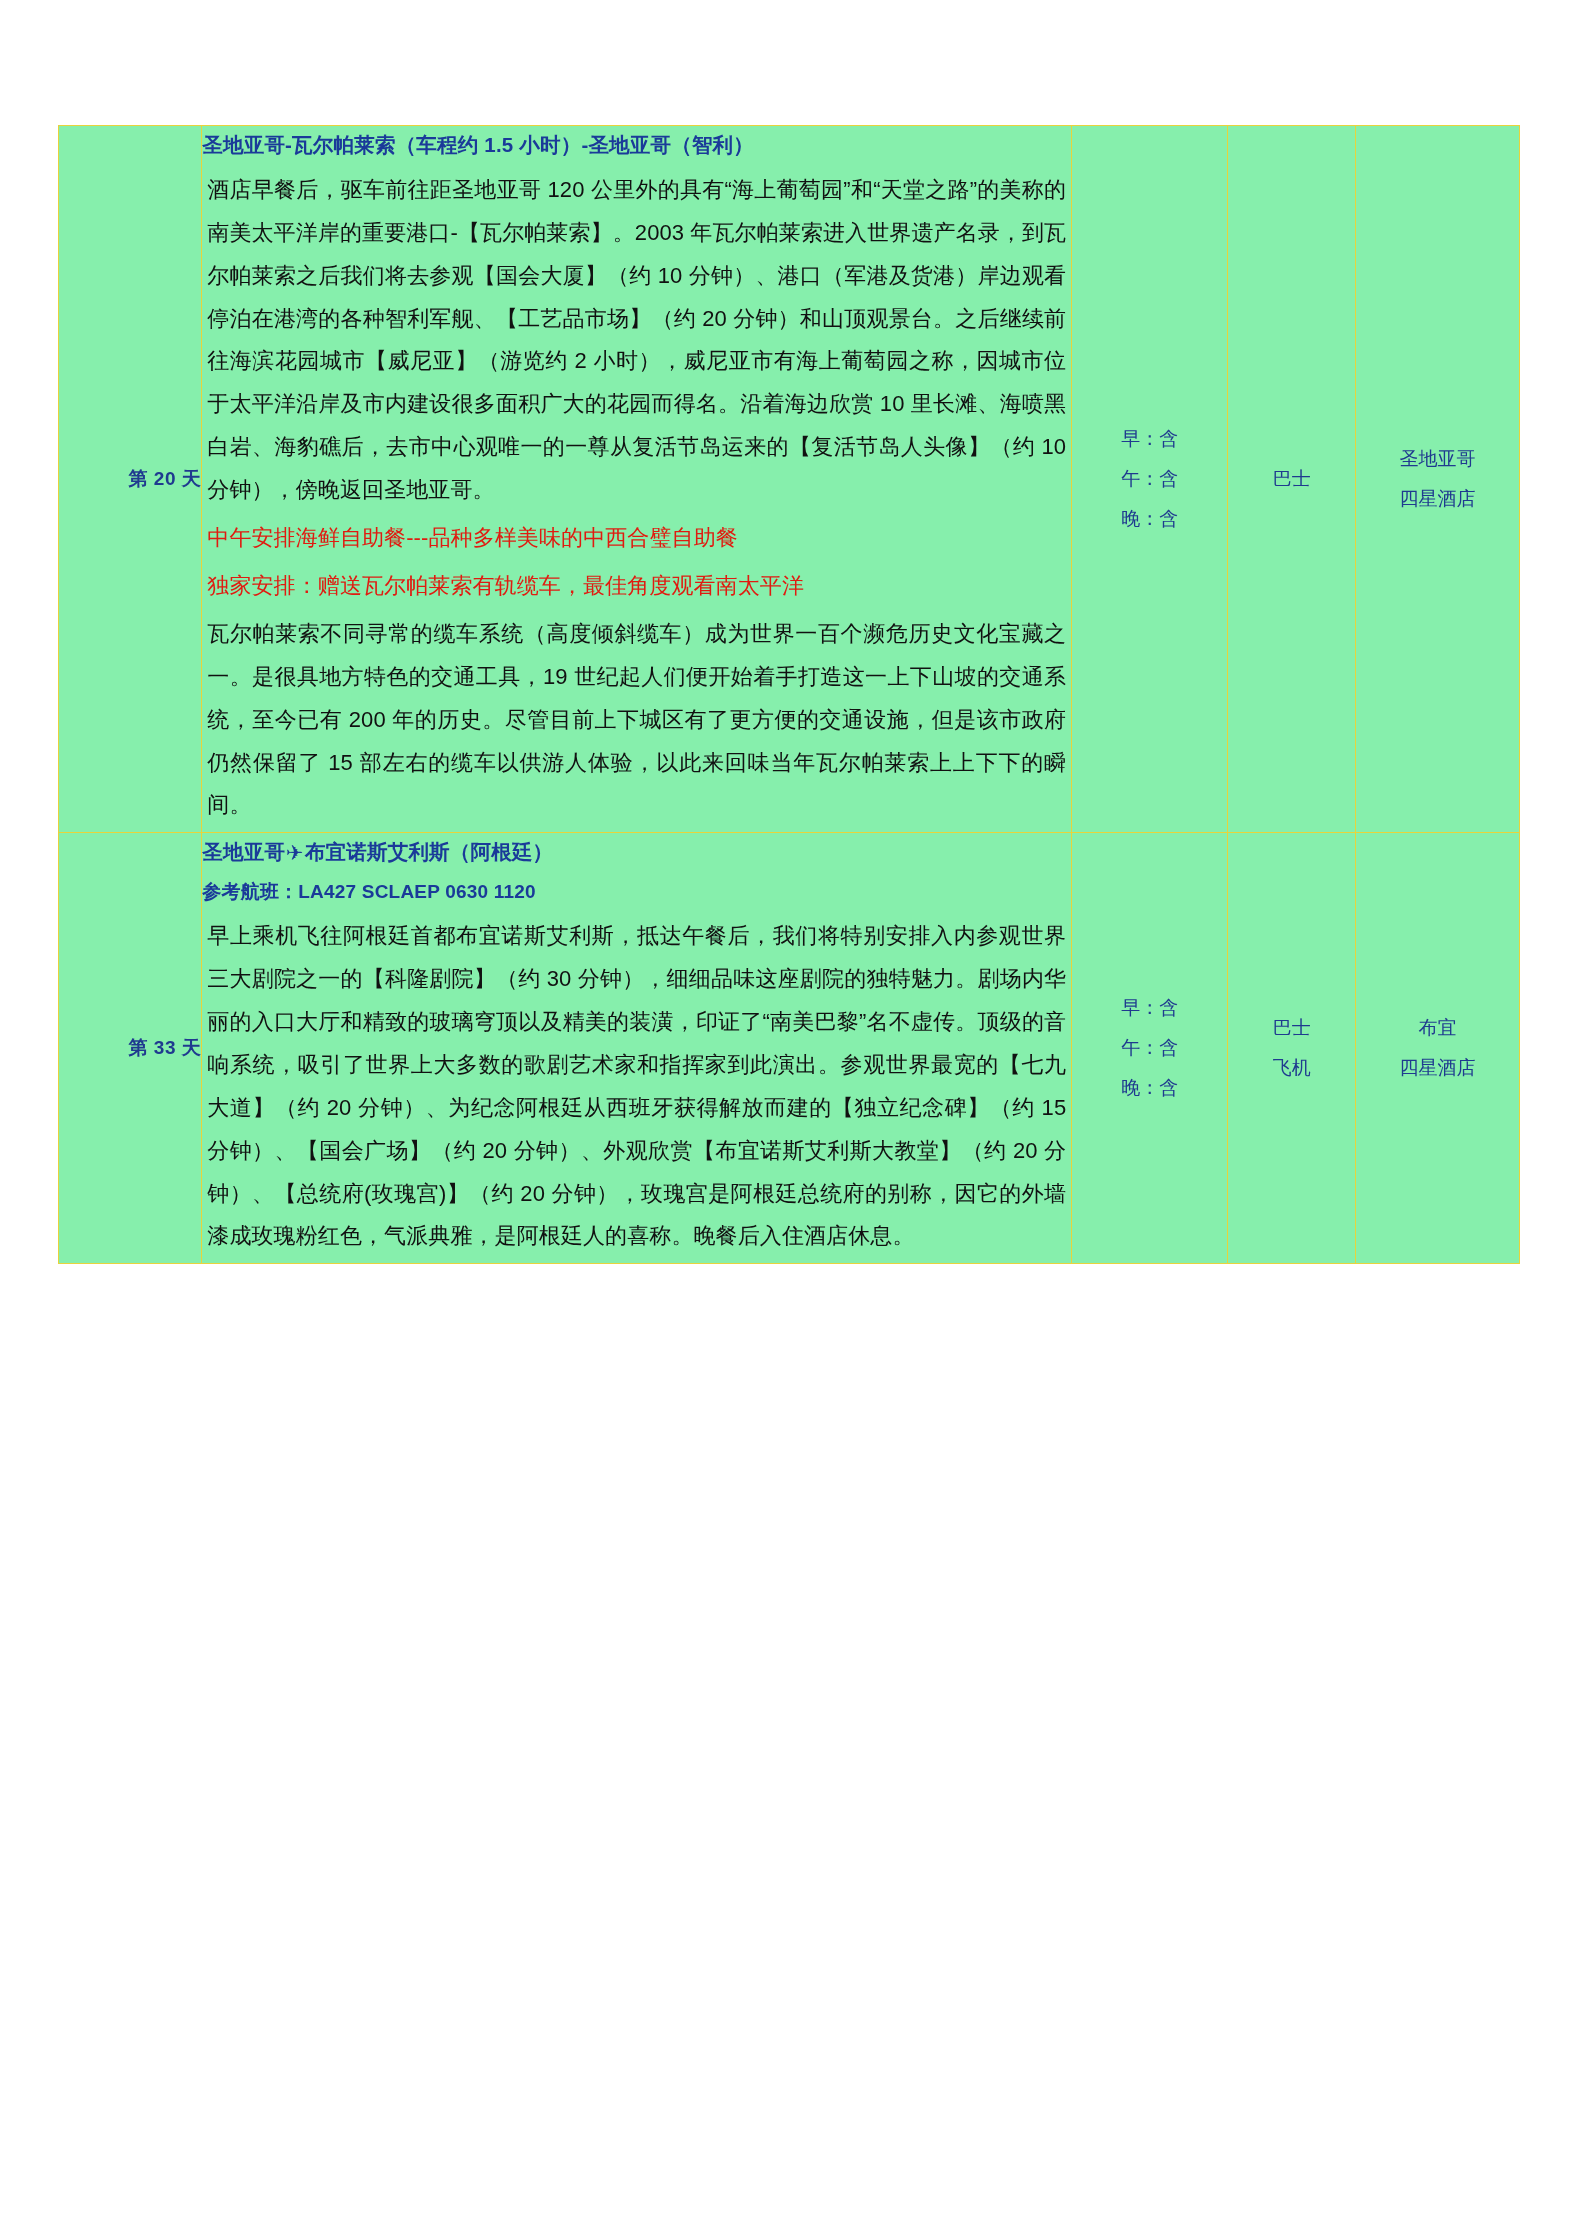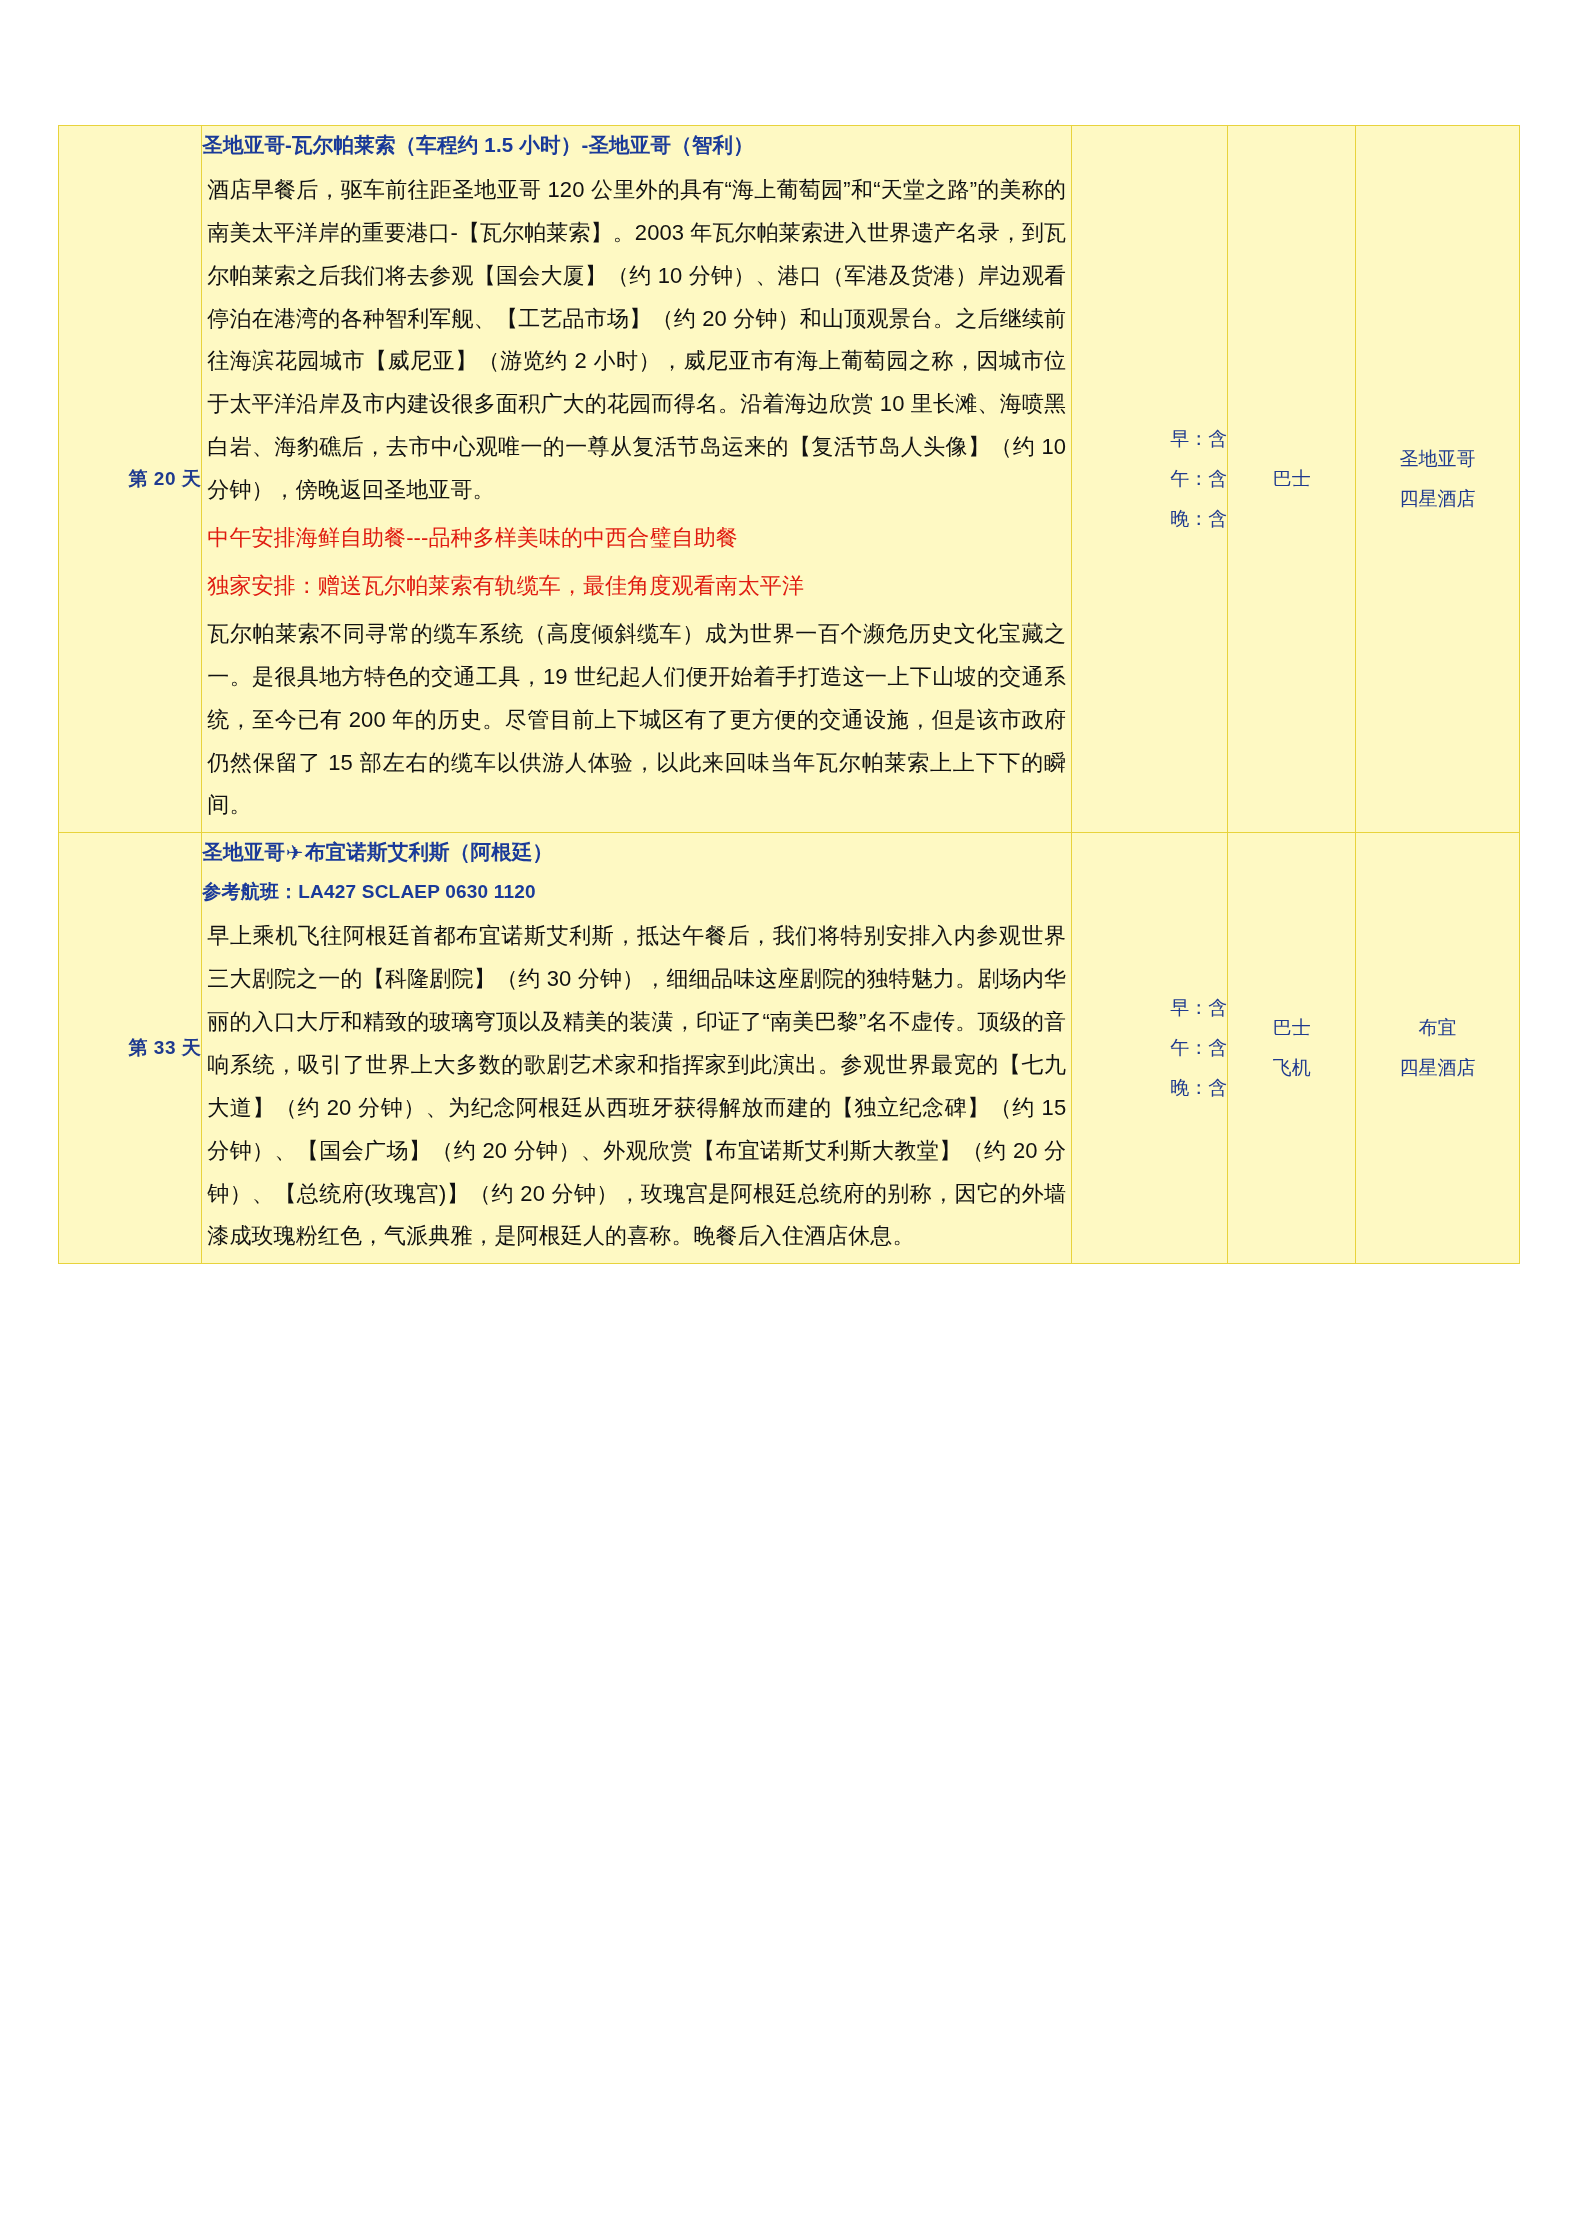--- a/index.html
+++ b/index.html
@@ -24,21 +24,21 @@
   }
   table.itinerary {
     width: 1462px;
     border-collapse: collapse;
     table-layout: fixed;
     background: #fdfdfa;
   }
   table.itinerary td {
     border: 1.5px solid #e8d33c;
     vertical-align: middle;
-    background: #fef9c3;
+    background: #86efac;
     padding: 0;
   }
   
   col.c-day      { width: 112px; }
   col.c-body     { width: 680px; }
   col.c-meals    { width: 122px; }
   col.c-trans    { width: 100px; }
   col.c-hotel    { width: 128px; }
 
   .day-cell {
@@ -91,21 +91,21 @@
   .plane {
     display: inline-block;
     color: #1a3a99;
     font-size: 21px;
     line-height: 1;
     transform: translateY(1px);
     padding: 0 1px;
   }
 
   .meals-cell {
-    text-align: right;
+    text-align: center;
     padding: 0 0 0 18px;
     vertical-align: middle;
   }
   .meal-line {
     color: #1f3a8f;
     font-size: 19px;
     line-height: 2.1;
     white-space: nowrap;
   }
 

